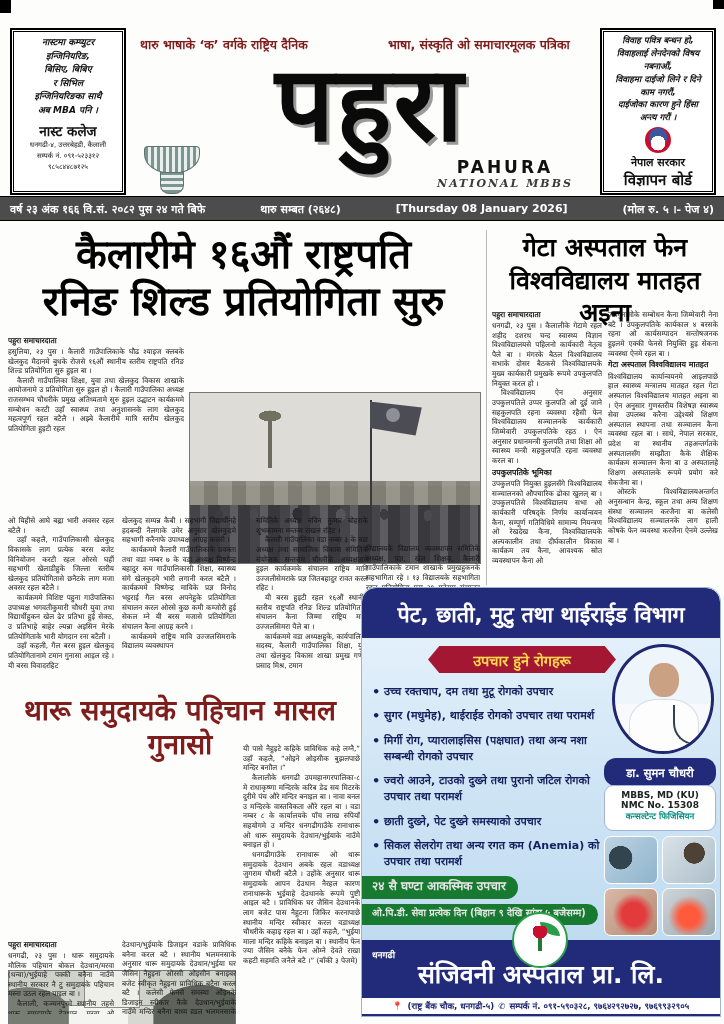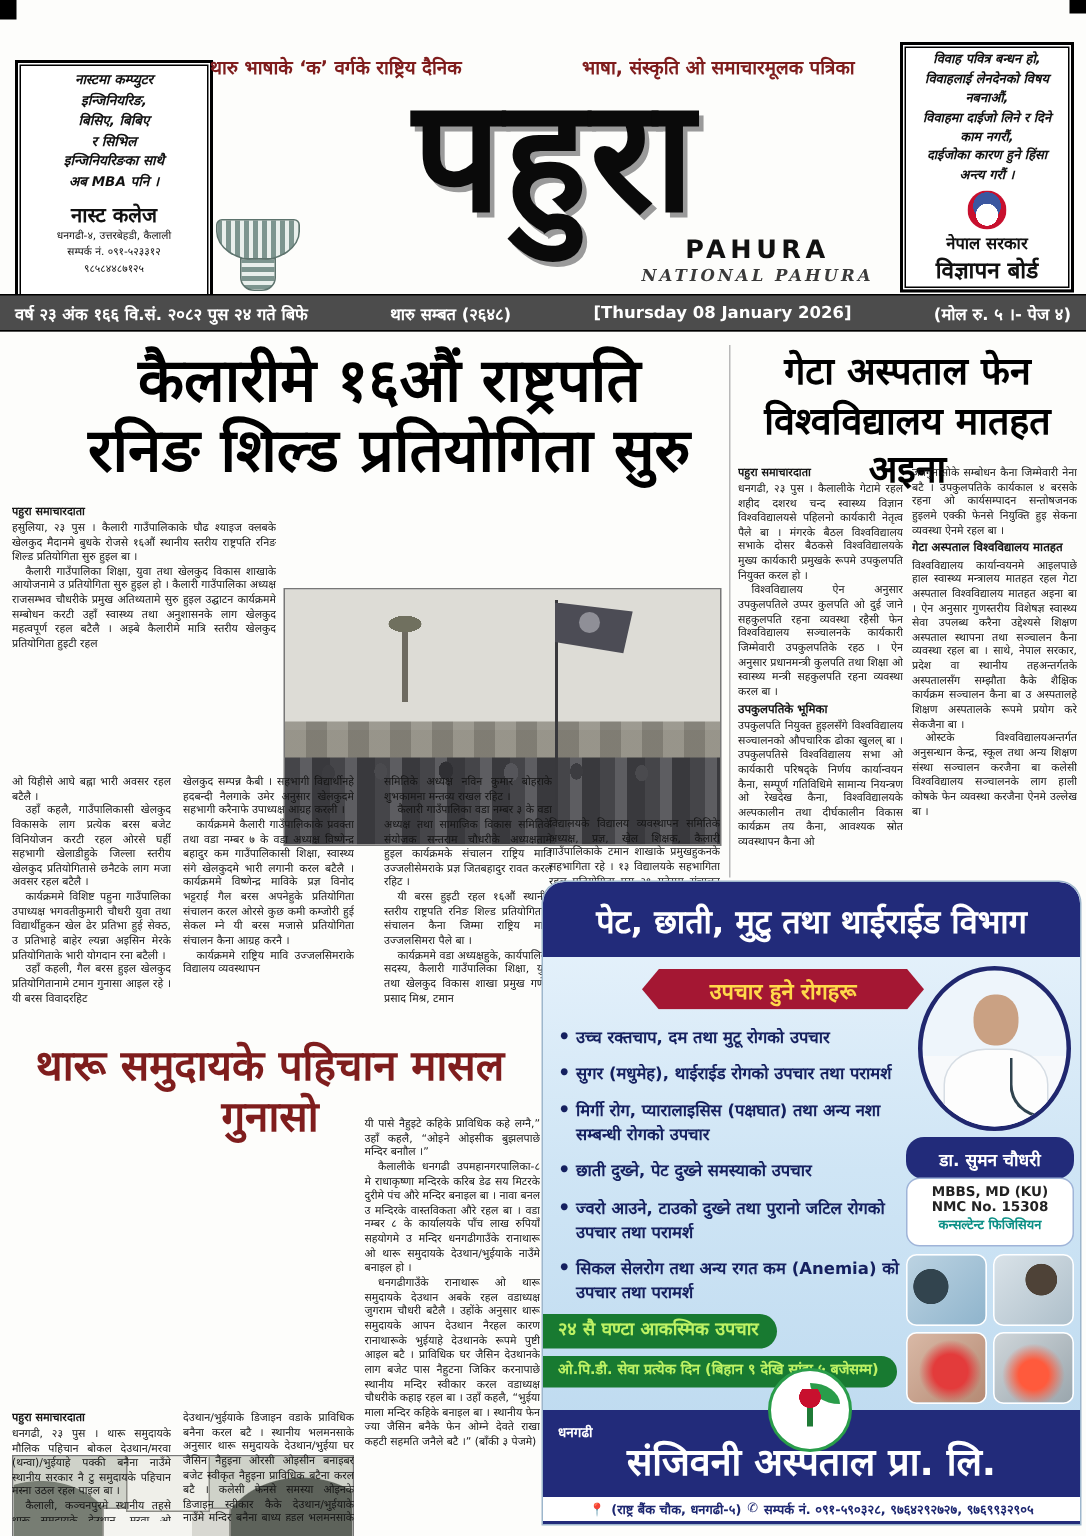--- a/index.html
+++ b/index.html
@@ -119,21 +119,21 @@
   .doc-card .l1 { font-size:9px; font-weight:bold; color:#222; }
   .doc-card .l2 { font-size:9px; font-weight:bold; color:#222; }
   .doc-card .l3 { font-size:8.6px; font-weight:bold; color:#0a8f85; }
   .med-grid { position:absolute; left:242px; top:248px; width:112px; height:100px;
     display:grid; grid-template-columns:1fr 1fr; grid-template-rows:1fr 1fr; gap:4px; }
   .med-grid div { border-radius:7px; border:1px solid #fff; }
   .med1 { background:radial-gradient(circle at 30% 45%, #32444e 0 26%, transparent 27%), linear-gradient(135deg,#bcd3e2,#8fb4cc); }
   .med2 { background:radial-gradient(circle at 60% 35%, #4e4237 0 24%, transparent 25%), linear-gradient(135deg,#d9e2e8,#aebfca); }
   .med3 { background:radial-gradient(circle at 55% 55%, #e33b3b 0 30%, transparent 55%), linear-gradient(135deg,#d9b9a6,#b58a74); }
   .med4 { background:radial-gradient(circle at 50% 60%, #ff5a3c 0 26%, transparent 55%), linear-gradient(135deg,#cfd6da,#9aa6ad); }
-  .pill { position:absolute; left:0; background:#187a31; color:#bef264; font-weight:900;
+  .pill { position:absolute; left:0; background:#187a31; color:#e5e5e5; font-weight:900;
     display:flex; align-items:center; padding:0 12px 4px 10px; border-radius:0 12px 12px 0; white-space:nowrap; }
   .pill1 { top:288px; height:23px; font-size:12px; }
   .pill2 { top:316px; height:21px; font-size:9.6px; }
   .ad-band { position:absolute; left:0; top:352px; width:358px; height:58px; background:#222b7a; }
   .ad-logo { position:absolute; left:150px; top:324px; width:56px; height:56px; border-radius:50%;
     background:#fff; border:2px solid #2a9d4a; z-index:3; }
   .ad-logo::before { content:""; position:absolute; left:26px; top:8px; width:20px; height:14px;
     background:#2a9d4a; border-radius:0 100% 0 100%; }
   .ad-logo::after { content:""; position:absolute; left:14px; top:12px; width:24px; height:30px;
     background:radial-gradient(circle at 50% 18%, #c8102e 0 26%, transparent 27%),
@@ -153,21 +153,21 @@
     background:repeating-linear-gradient(0deg,#7d958f 0 3px,#e9efec 3px 6px); border:1px solid #5d736d; border-radius:0 0 40% 40%; }
 </style>
 </head>
 <body>
 
 <div class="page">
 
   <div class="abs corner" style="left:0;top:0;width:11px;height:13px;"></div>
   <div class="abs corner" style="left:713px;top:0;width:11px;height:9px;"></div>
 
-  <div class="abs side-box" style="left:10px;top:40px;width:132px;height:167px;">
+  <div class="abs side-box" style="left:10px;top:28px;width:116px;height:167px;">
     <div>
         <p>नास्टमा कम्प्युटर</p>
         <p>इन्जिनियरिङ,</p>
         <p>बिसिए, बिबिए</p>
         <p>र सिभिल</p>
         <p>इन्जिनियरिङका साथै</p>
         <p>अब MBA पनि ।</p>
       </div>
     <div class="side-title">नास्ट कलेज</div>
     <div class="side-small">धनगढी-४, उत्तरबेहडी, कैलाली</div>
@@ -176,21 +176,21 @@
   </div>
 
   <div class="abs tagline" style="left:140px;top:36px;">थारु भाषाके ‘क’ वर्गके राष्ट्रिय दैनिक</div>
   <div class="abs tagline" style="left:388px;top:36px;">भाषा, संस्कृति ओ समाचारमूलक पत्रिका</div>
 
   <div class="abs mast-title" style="left:140px;top:52px;width:460px;">पहुरा</div>
 
   <div class="abs basket" style="left:136px;top:142px;"></div>
 
   <div class="abs roman-title" style="left:420px;top:157px;width:170px;">PAHURA</div>
-  <div class="abs roman-sub" style="left:420px;top:177px;width:170px;">NATIONAL PAHURA</div>
+  <div class="abs roman-sub" style="left:420px;top:177px;width:170px;">NATIONAL MBBS</div>
 
   <div class="abs side-box gov-box" style="left:600px;top:28px;width:116px;height:167px;padding-top:4px;">
     <div style="line-height:1.05;">
         <p>विवाह पवित्र बन्धन हो,</p>
         <p>विवाहलाई लेनदेनको विषय</p>
         <p>नबनाऔं,</p>
         <p>विवाहमा दाईजो लिने र दिने</p>
         <p>काम नगरौं,</p>
         <p>दाईजोका कारण हुने हिंसा</p>
         <p>अन्त्य गरौं ।</p>
@@ -200,21 +200,21 @@
     <div class="gov-line2">विज्ञापन बोर्ड</div>
   </div>
 
   <div class="abs datebar">
     <span>वर्ष २३  अंक १६६  वि.सं. २०८२ पुस २४ गते बिफे</span>
     <span>थारु सम्बत (२६४८)</span>
     <span>[Thursday 08 January  2026]</span>
     <span>(मोल रु. ५ ।- पेज ४)</span>
   </div>
 
-  <div class="abs headline-lead" style="left:16px;top:231px;width:487px;">
+  <div class="abs headline-lead" style="left:0;top:231px;width:487px;">
     <div>कैलारीमे १६औं राष्ट्रपति</div>
     <div>रनिङ शिल्ड प्रतियोगिता सुरु</div>
   </div>
 
   <div class="col body-text" style="left:8px;top:336px;width:176px;height:176px;">
     <div class="byline">पहुरा समाचारदाता</div>
     <div>
         <p>हसुलिया, २३ पुस । कैलारी गाउँपालिकाके घौढ श्याइज क्लबके खेलकुद मैदानमे बुधके रोजसे १६औं स्थानीय स्तरीय राष्ट्रपति रनिङ शिल्ड प्रतियोगिता सुरु हुइल बा ।</p>
         <p>कैलारी गाउँपालिका शिक्षा, युवा तथा खेलकुद विकास शाखाके आयोजनामे उ प्रतियोगिता सुरु हुइल हो । कैलारी गाउँपालिका अध्यक्ष राजसम्भव चौधरीके प्रमुख अतिथ्यतामे सुरु हुइल उद्घाटन कार्यक्रममे सम्बोधन करटी उहाँ स्वास्थ्य तथा अनुशासनके लाग खेलकुद महत्वपूर्ण रहल बटैलै । अझ्बे कैलारीमे मात्रि स्तरीय खेलकुद प्रतियोगिता हुइटी रहल</p>
       </div>
@@ -304,22 +304,22 @@
       <p>देउथान/भुईयाके डिजाइन वडाके प्राविधिक बनैना करल बटै । स्थानीय भलमनसाके अनुसार थारू समुदायके देउथान/भुईया घर जैसिन नैहुइना ओरसी ओइसीन बनाइबर बजेट स्वीकृत नैहुइना प्राविधिक बटैना करल बटै । कलेसी फेनसे समस्या ओइनके डिजाइन स्वीकार कैके देउथान/भुईयाके नाउँमे मन्दिर बनैना बाध्य हुइल भलमनसाके कहाइ रहल बा । कञ्चनपुरके बेलौरी नगरपालिका-९, बैसबखाके भलमनसा ठगीराम राना आपन गाउँमे पक्की देउथान/भुईया मन्दिर जैसिन बनल बटैलै । “देउथान घर जैसिन हुइ लागल</p>
     </div>
 
   <div class="abs ad">
     <div class="ad-title">पेट, छाती, मुटु तथा थाईराईड विभाग</div>
     <div class="ad-ribbon">उपचार हुने रोगहरू</div>
     <div class="ad-bullets">
         <p>उच्च रक्तचाप, दम तथा मुटू रोगको उपचार</p>
         <p>सुगर (मधुमेह), थाईराईड रोगको उपचार तथा परामर्श</p>
         <p>मिर्गी रोग, प्यारालाइसिस (पक्षघात) तथा अन्य नशा सम्बन्धी रोगको उपचार</p>
+        <p>ज्वरो आउने, टाउको दुख्ने तथा पुरानो जटिल रोगको उपचार तथा परामर्श</p>
         <p>छाती दुख्ने, पेट दुख्ने समस्याको उपचार</p>
-        <p>ज्वरो आउने, टाउको दुख्ने तथा पुरानो जटिल रोगको उपचार तथा परामर्श</p>
         <p>सिकल सेलरोग तथा अन्य रगत कम (Anemia) को उपचार तथा परामर्श</p>
       </div>
 
     <div class="doc-photo">
       <div class="doc-head"></div>
       <div class="doc-body"></div>
       <div class="doc-steth"></div>
     </div>
     <div class="doc-name">डा. सुमन चौधरी</div>
     <div class="doc-card">

